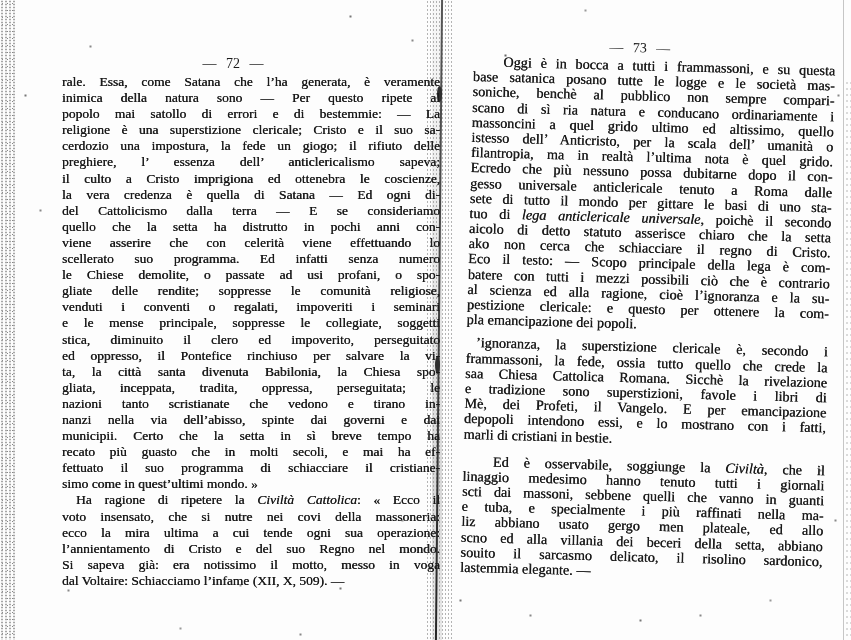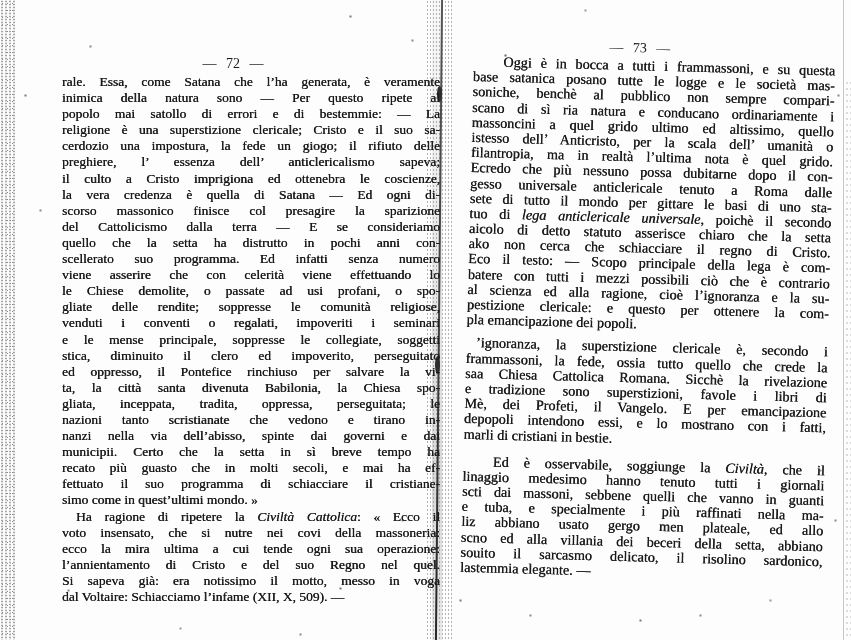--- a/index.html
+++ b/index.html
@@ -98,45 +98,44 @@
   <div>
       <div>
         <div class="line jl">rale. Essa, come Satana che l’ha generata, è veramente</div>
         <div class="line jl">inimica della natura sono — Per questo ripete al</div>
         <div class="line jl">popolo mai satollo di errori e di bestemmie: — La</div>
         <div class="line jl">religione è una superstizione clericale; Cristo e il suo sa-</div>
         <div class="line jl">cerdozio una impostura, la fede un giogo; il rifiuto delle</div>
         <div class="line jl">preghiere, l’ essenza dell’ anticlericalismo sapeva;</div>
         <div class="line jl">il culto a Cristo imprigiona ed ottenebra le coscienze,</div>
         <div class="line jl">la vera credenza è quella di Satana — Ed ogni di-</div>
-        <div class="line jl">scorso massonico finisce col presagire la sparizione</div>
         <div class="line jl">del Cattolicismo dalla terra — E se consideriamo</div>
         <div class="line jl">quello che la setta ha distrutto in pochi anni con-</div>
+        <div class="line jl">viene asserire che con celerità viene effettuando lo</div>
         <div class="line jl">scellerato suo programma. Ed infatti senza numero</div>
-        <div class="line jl">viene asserire che con celerità viene effettuando lo</div>
         <div class="line jl">le Chiese demolite, o passate ad usi profani, o spo-</div>
         <div class="line jl">gliate delle rendite; soppresse le comunità religiose,</div>
         <div class="line jl">venduti i conventi o regalati, impoveriti i seminari</div>
         <div class="line jl">e le mense principale, soppresse le collegiate, soggetti</div>
         <div class="line jl">stica, diminuito il clero ed impoverito, perseguitato</div>
         <div class="line jl">ed oppresso, il Pontefice rinchiuso per salvare la vi-</div>
         <div class="line jl">ta, la città santa divenuta Babilonia, la Chiesa spo-</div>
         <div class="line jl">gliata, inceppata, tradita, oppressa, perseguitata; le</div>
         <div class="line jl">nazioni tanto scristianate che vedono e tirano in-</div>
         <div class="line jl">nanzi nella via dell’abisso, spinte dai governi e dai</div>
         <div class="line jl">municipii. Certo che la setta in sì breve tempo ha</div>
         <div class="line jl">recato più guasto che in molti secoli, e mai ha ef-</div>
         <div class="line jl">fettuato il suo programma di schiacciare il cristiane-</div>
         <div class="line">simo come in quest’ultimi mondo. »</div>
       </div>
       <div>
         <div class="line jl" style="padding-left: 14px;">Ha ragione di ripetere la <i>Civiltà Cattolica</i>: « Ecco il</div>
         <div class="line jl">voto insensato, che si nutre nei covi della massoneria:</div>
         <div class="line jl">ecco la mira ultima a cui tende ogni sua operazione:</div>
-        <div class="line jl">l’annientamento di Cristo e del suo Regno nel quel.</div>
+        <div class="line jl">l’annientamento di Cristo e del suo Regno nel mondo.</div>
         <div class="line jl">Si sapeva già: era notissimo il motto, messo in voga</div>
         <div class="line">dal Voltaire: Schiacciamo l’infame  (XII, X, 509). —</div>
       </div>
     </div>
 </div>
 
 <div class="page page-right">
   <div class="pagenum">— 73 —</div>
   <div>
       <div>

